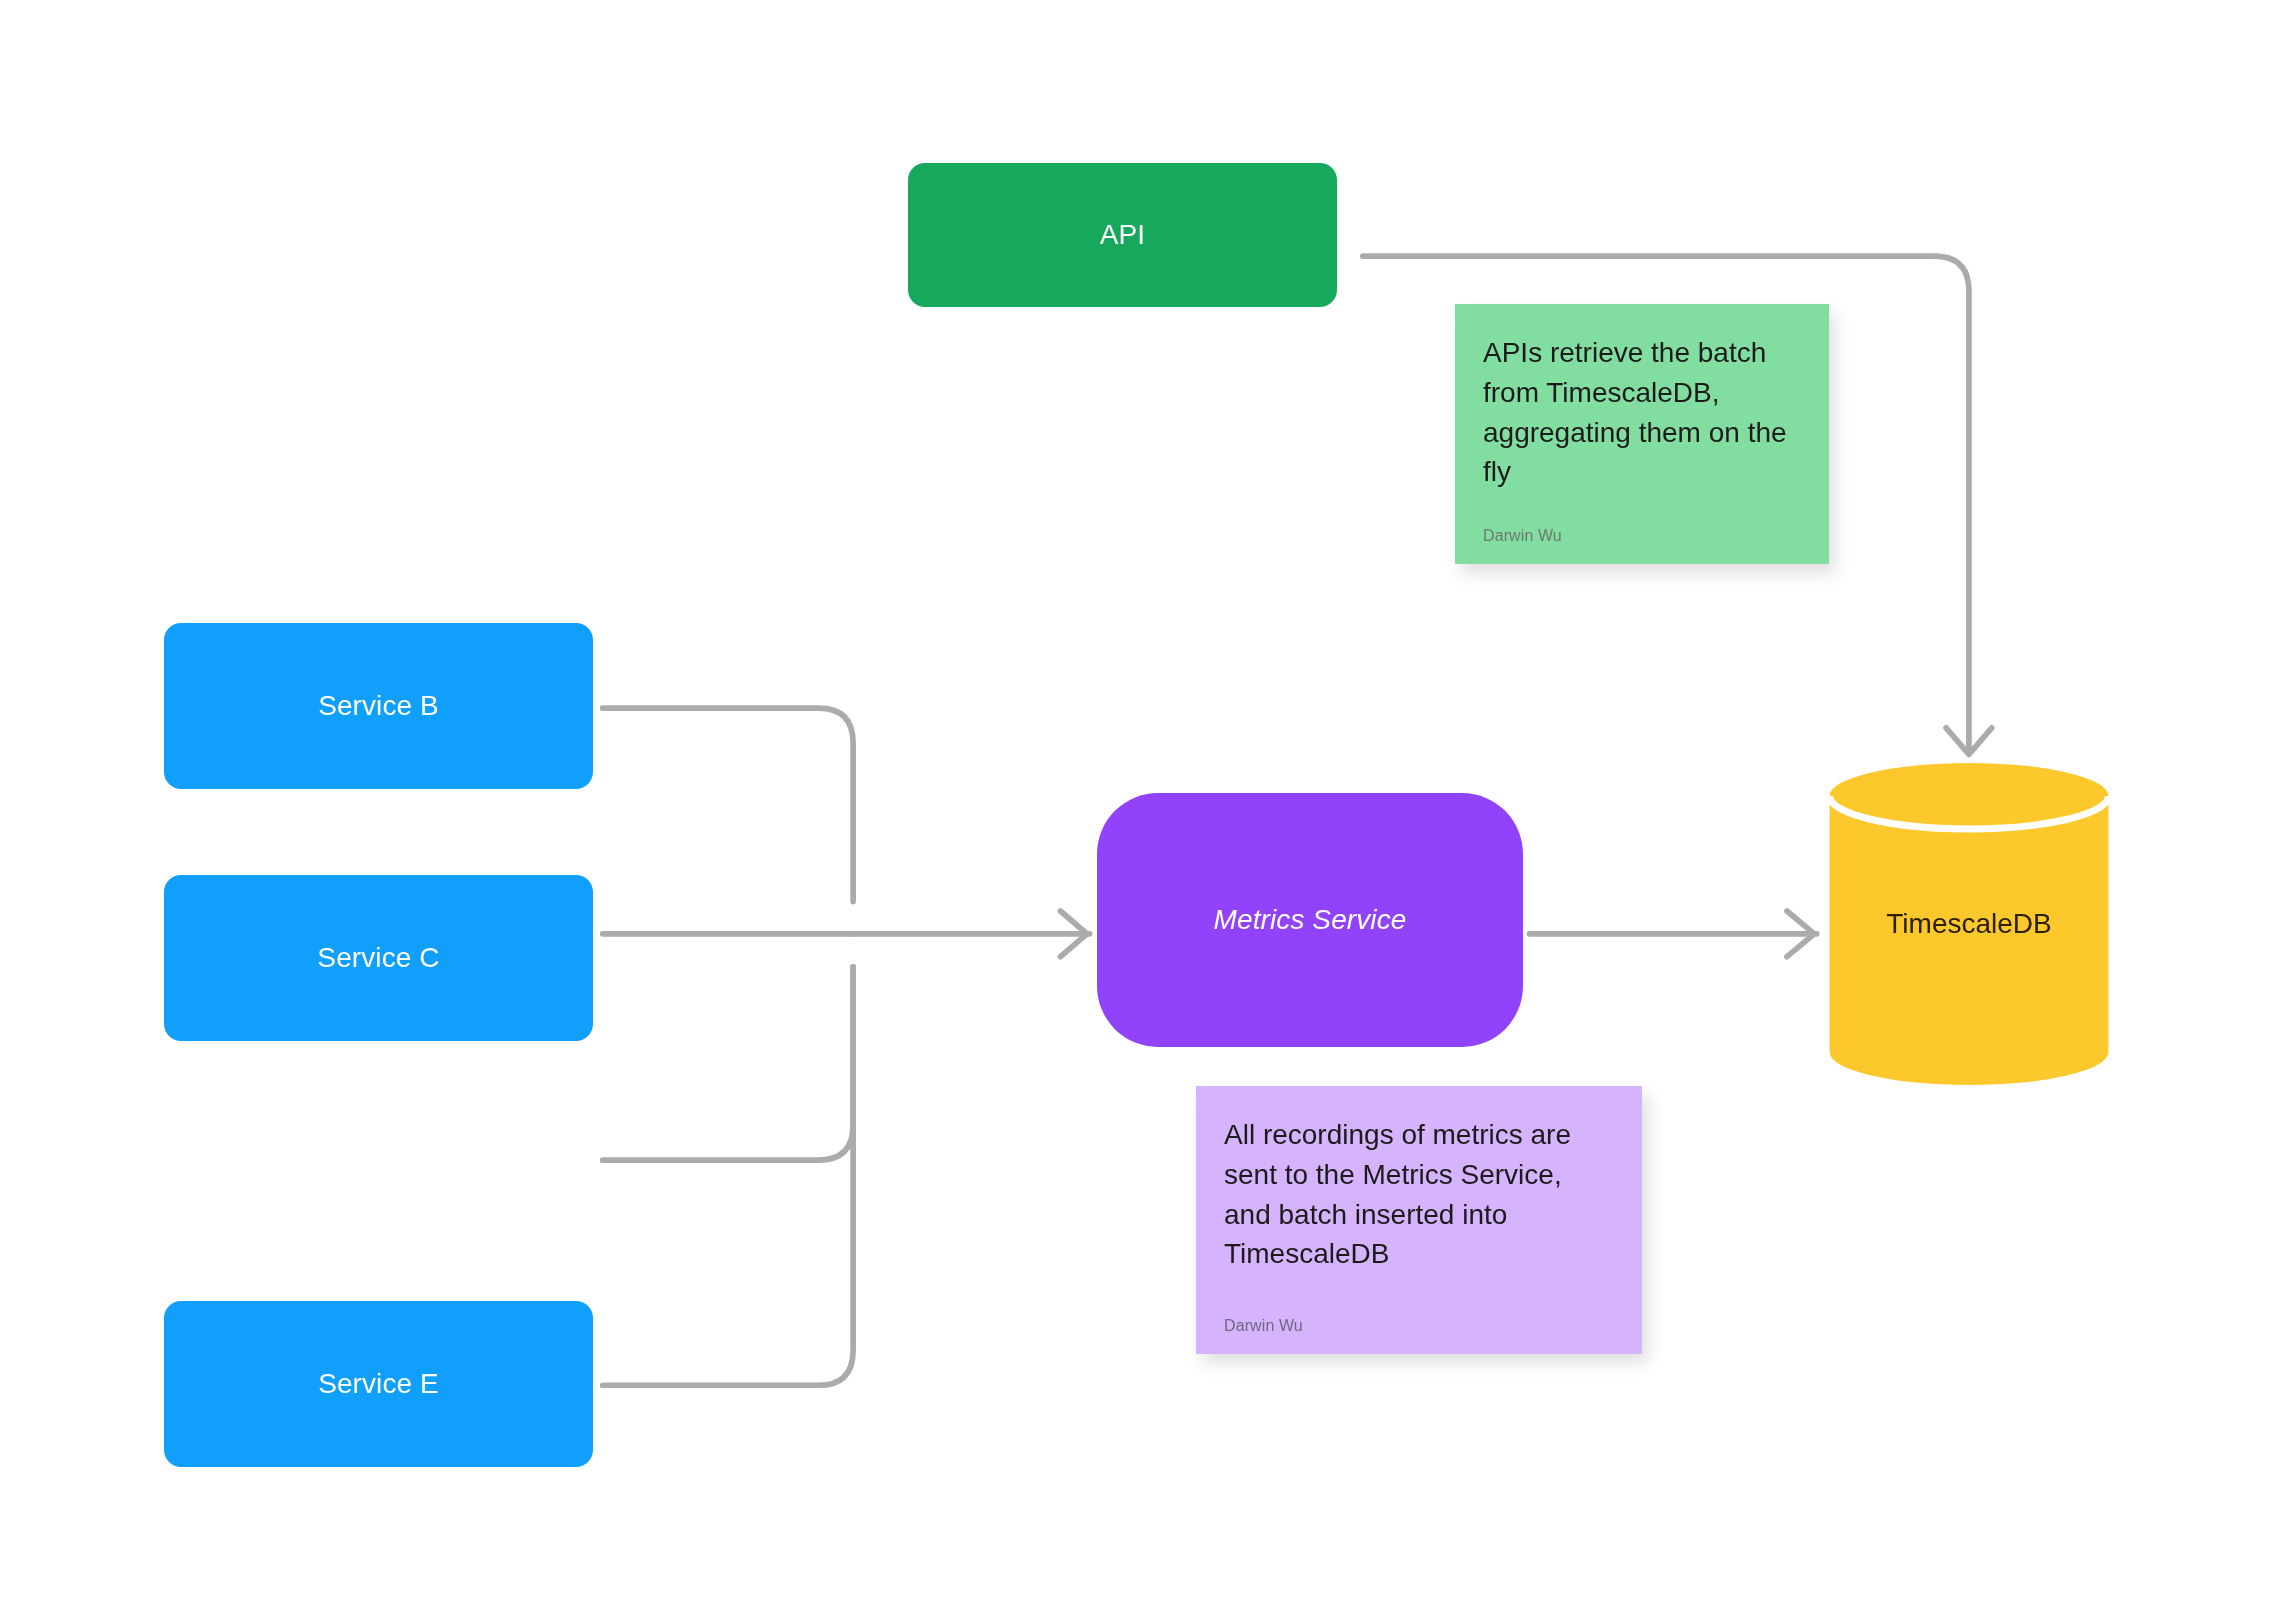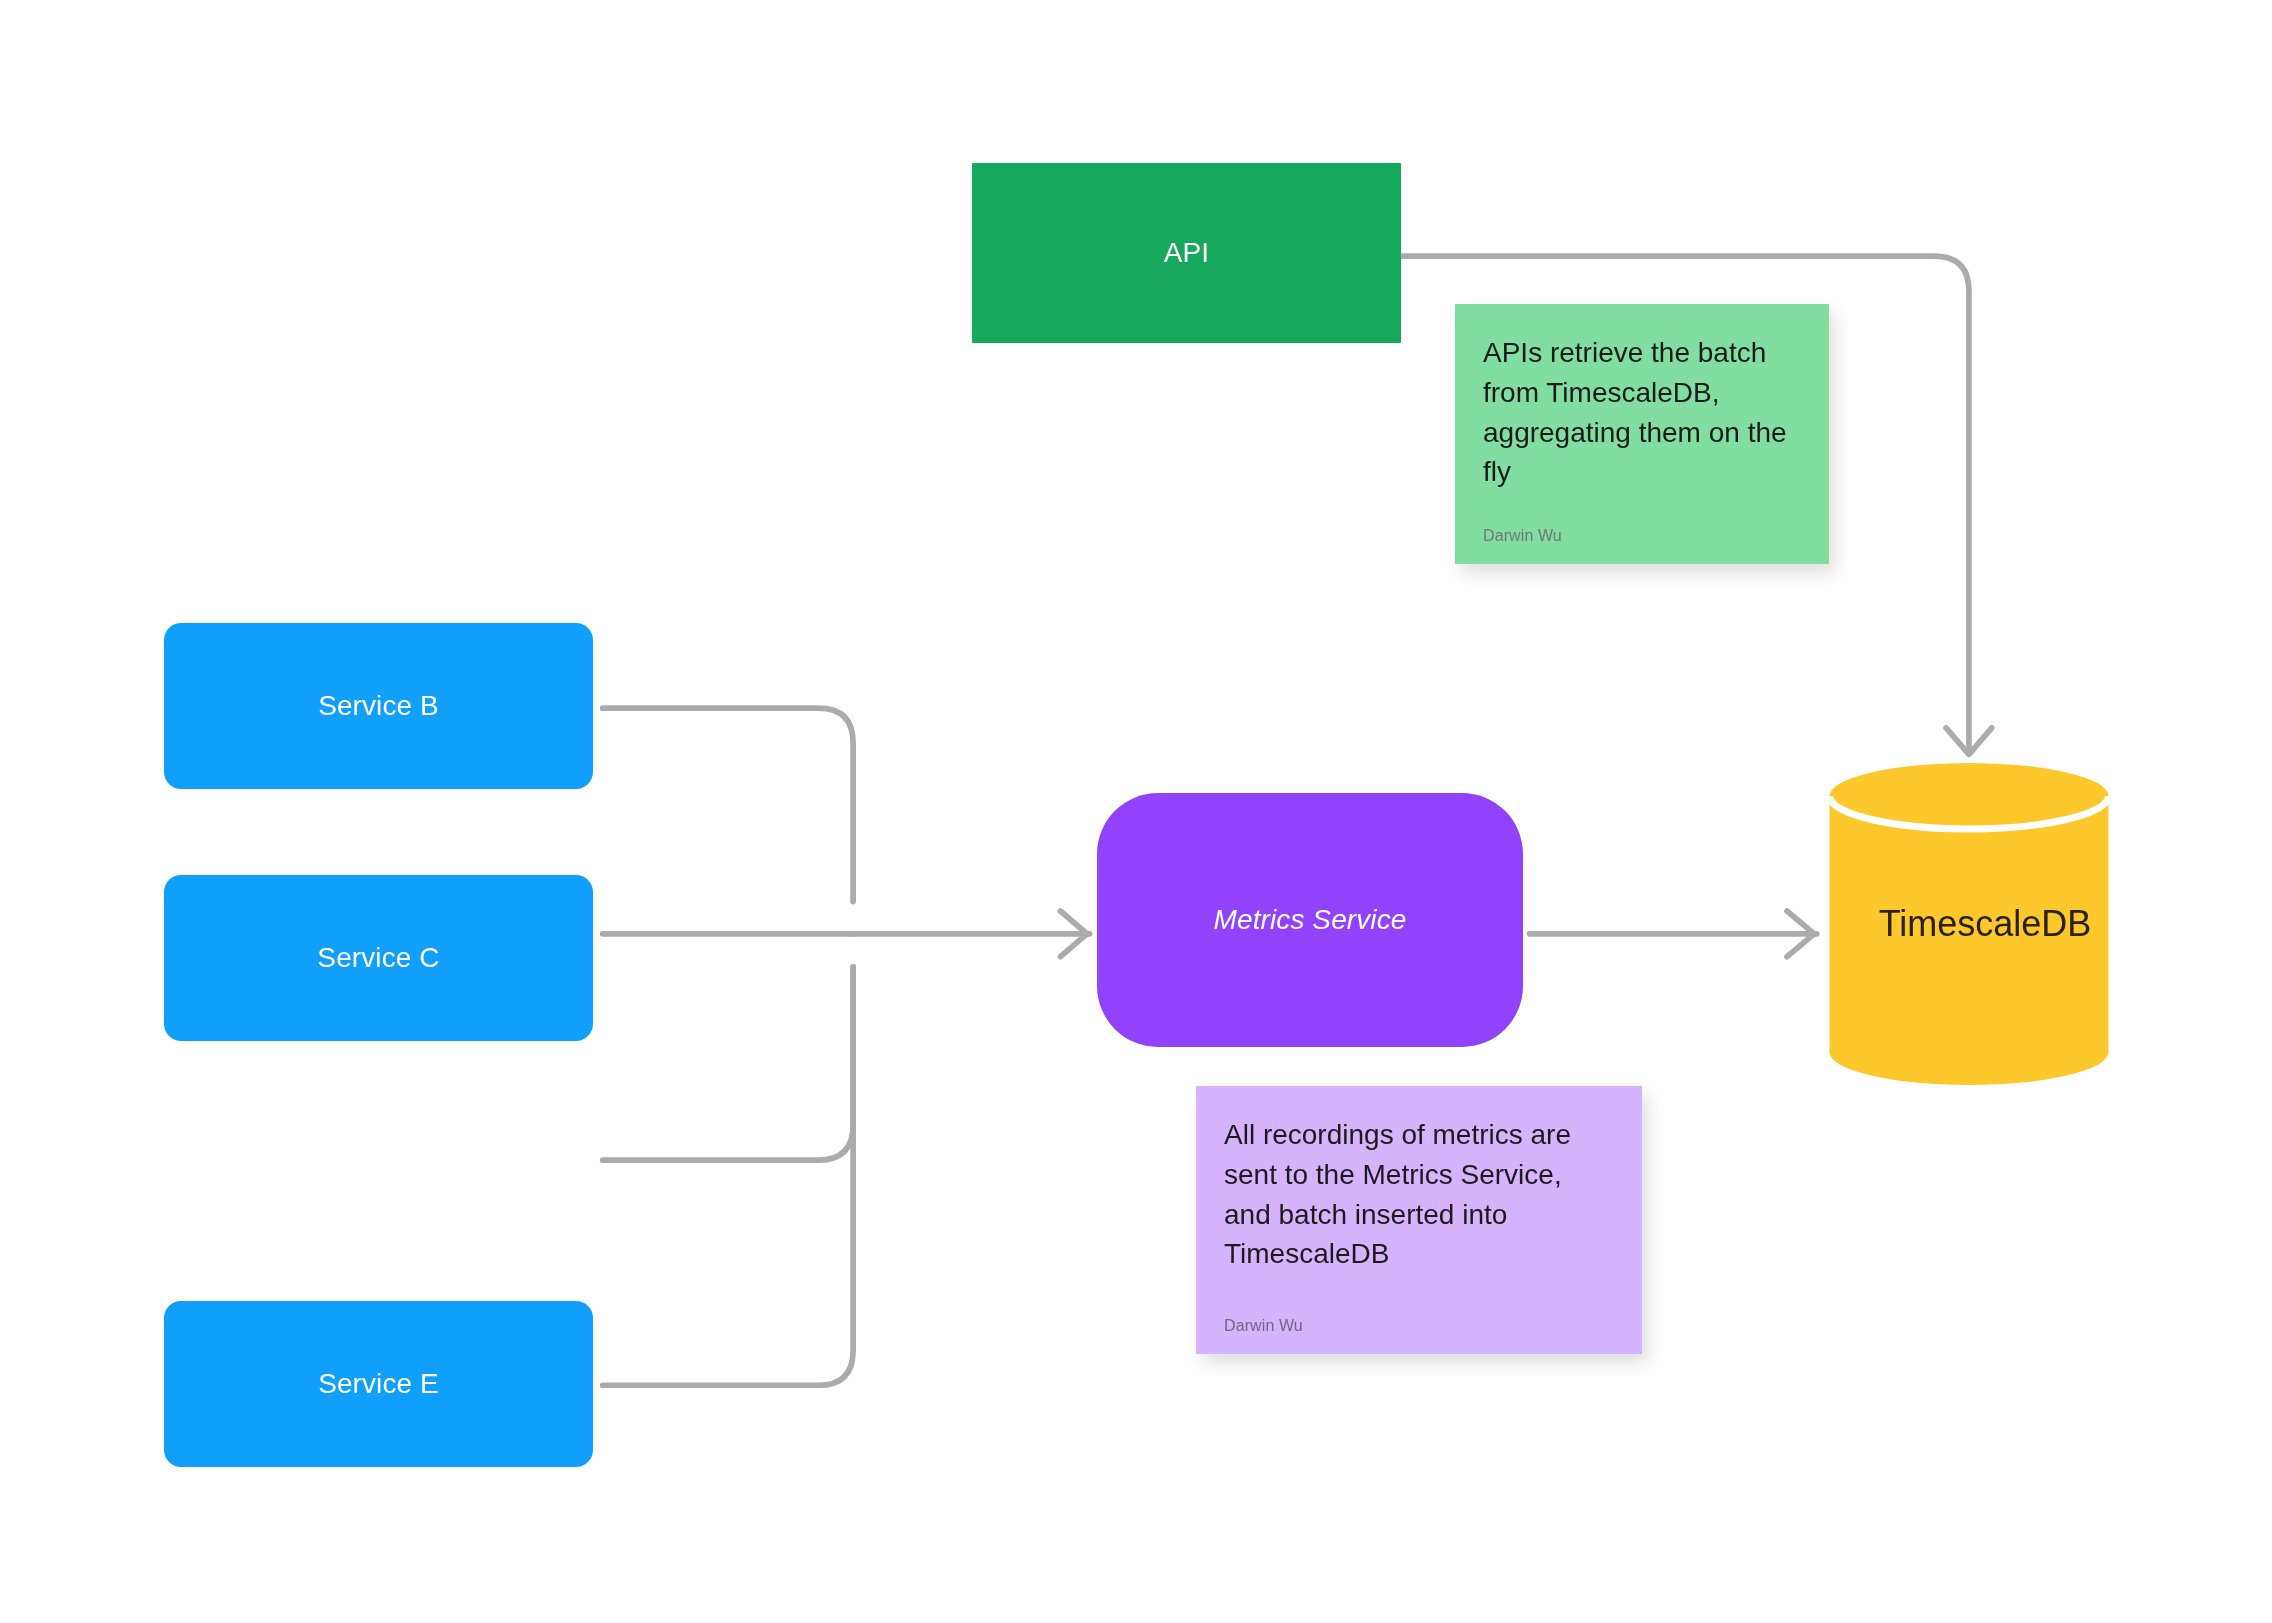--- a/index.html
+++ b/index.html
@@ -51,25 +51,25 @@
   
   .service-box {
     width: 429px;
     height: 166px;
     border-radius: 17px;
   }
   .service-box .node-label { color: #ffffff; }
 
   
   .api-box {
-    left: 972px;
+    left: 908px;
     top: 163px;
     width: 429px;
-    height: 180px;
-    border-radius: 1px;
+    height: 144px;
+    border-radius: 17px;
   }
   .api-box .node-label { color: #ffffff; }
 
   
   .metrics-box {
     left: 1097px;
     top: 793px;
     width: 426px;
     height: 254px;
     border-radius: 61px;
@@ -87,28 +87,28 @@
     position: absolute;
   }
   .db-cylinder svg {
     position: absolute;
     left: 0;
     top: 0;
     display: block;
   }
   .db-label {
     position: absolute;
-    left: 16px;
+    left: 0;
     top: 0;
     width: 282px;
     height: 322px;
     display: flex;
     align-items: center;
     justify-content: center;
-    font-size: 36px;
+    font-size: 28px;
     color: #2b2000;
     white-space: nowrap;
   }
 
   
   .sticky {
     position: absolute;
     z-index: 3;
     box-sizing: border-box;
     padding: 29px 28px 19px 28px;

